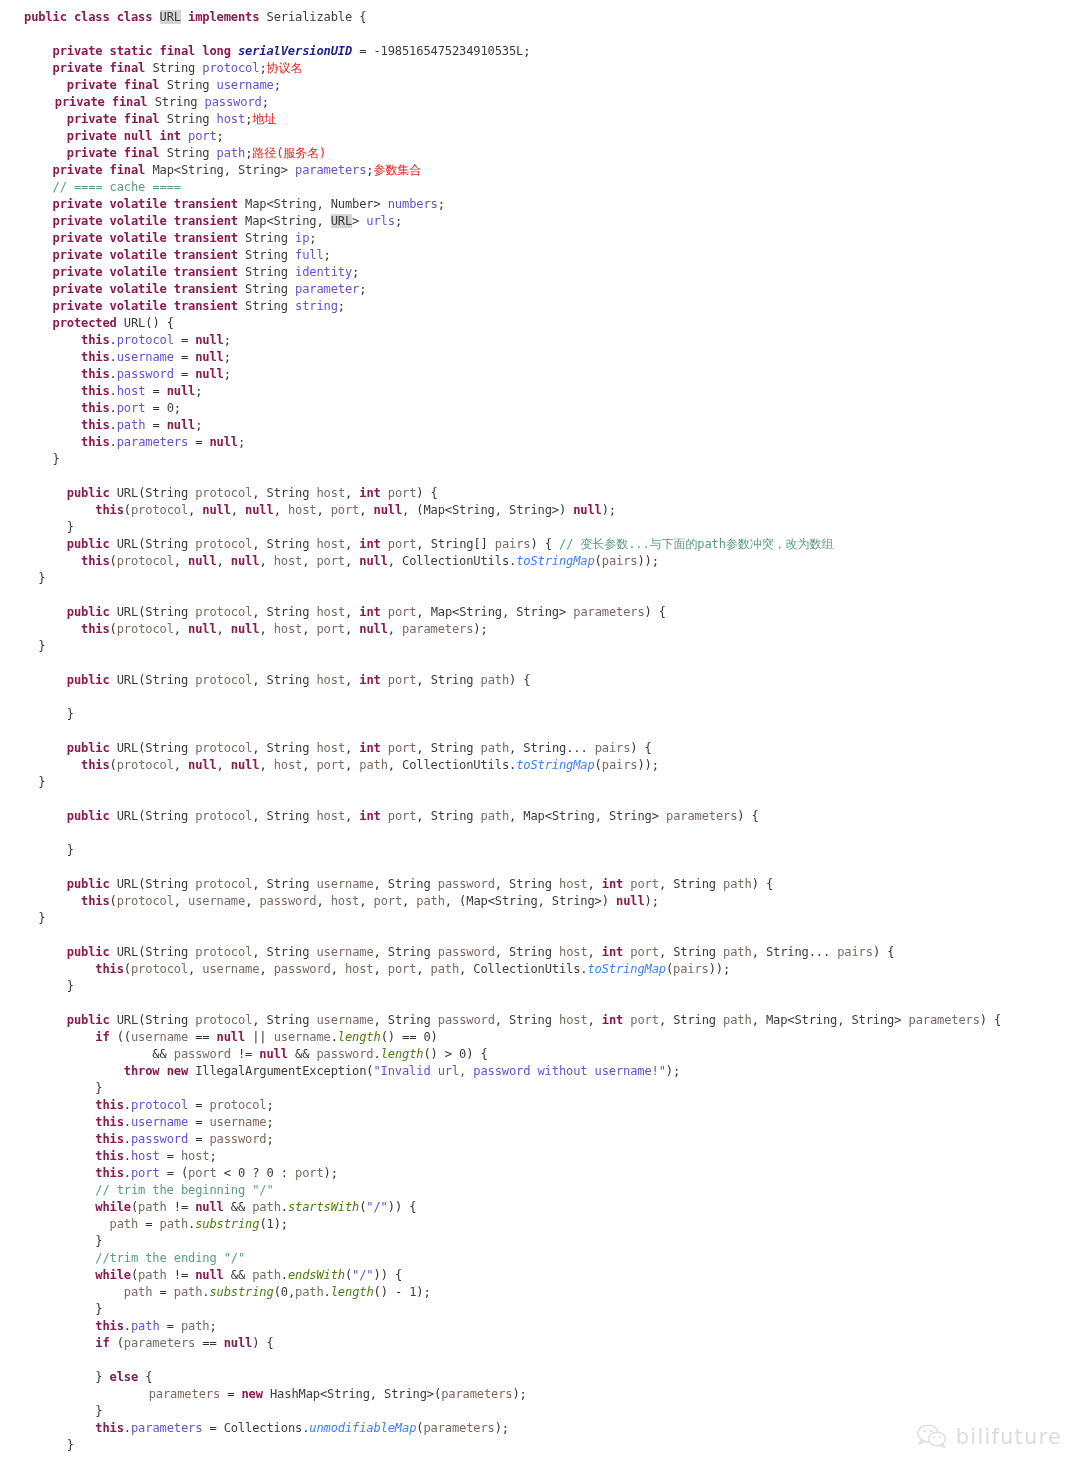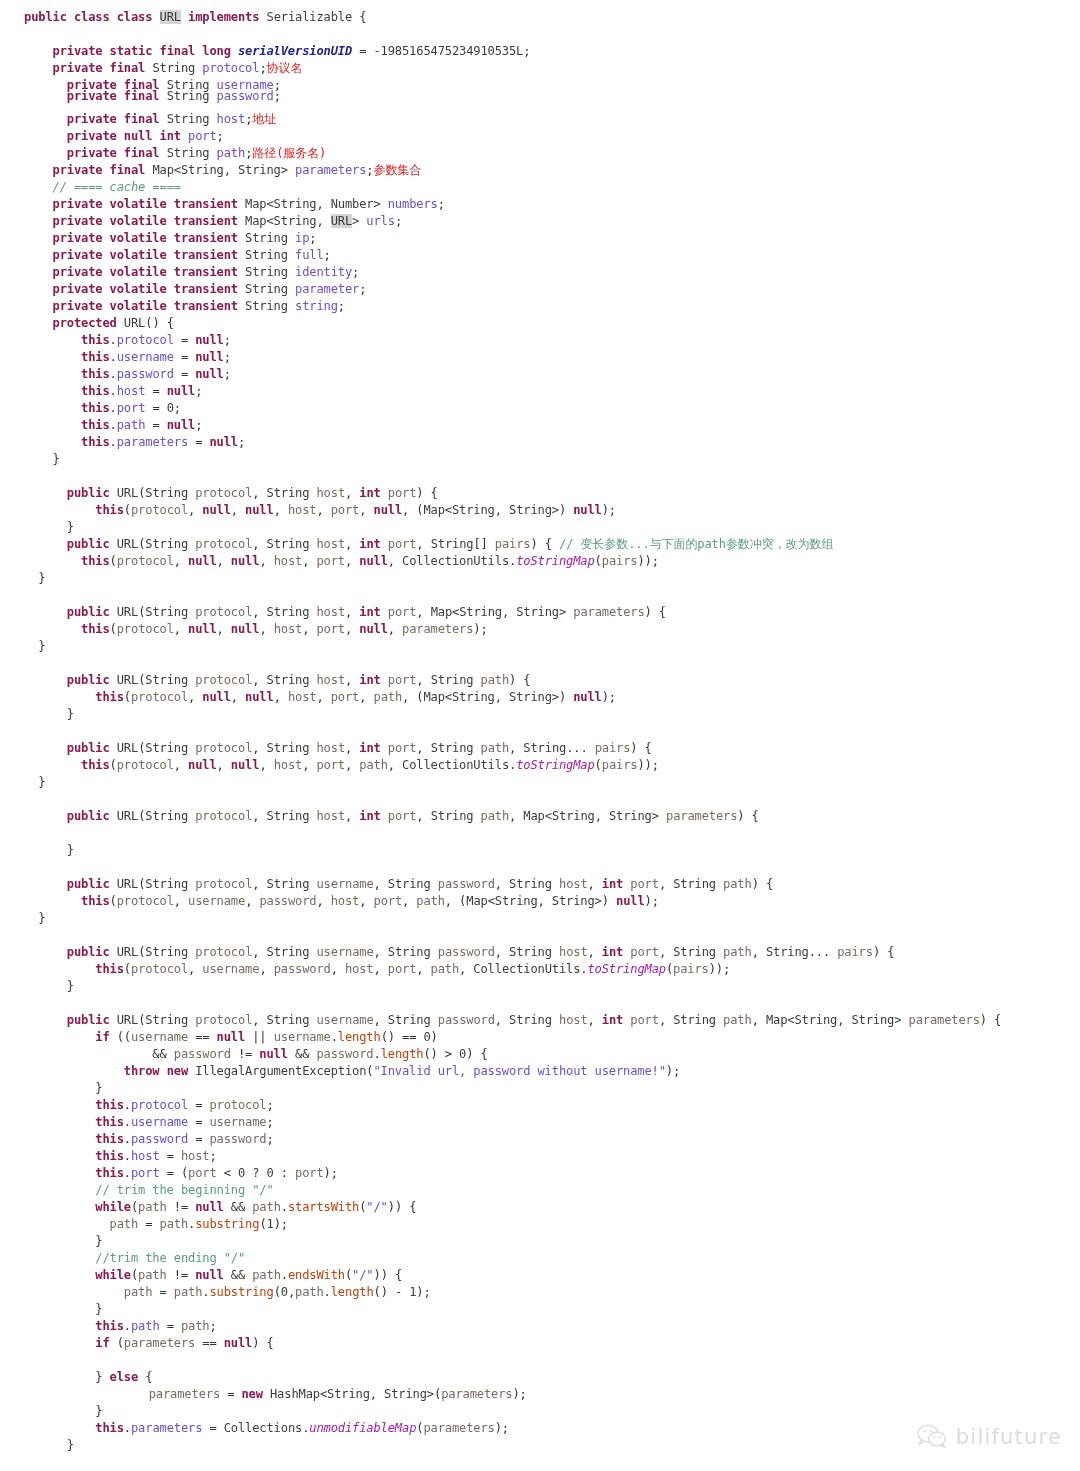--- a/index.html
+++ b/index.html
@@ -34,24 +34,24 @@
   }
   
   .kw   { color: #8b1a4f; font-weight: bold; }   
   .typ  { color: #3c3c3c; }                      
   .fld  { color: #6a4fcf; }                      
   .var  { color: #7a6a62; }                      
   .str  { color: #6a4fcf; }                      
   .num  { color: #3c3c3c; }                      
   .cmt  { color: #5d9b82; }                      
   .cn   { color: #e02020; }                      
-  .mth  { color: #a21caf; font-style: italic; }  
+  .mth  { color: #3b82f6; font-style: italic; }  
   .sid  { color: #1f1f8f; font-weight: bold; font-style: italic; } 
   .hl   { background: #d4d4d4; }                 
-  .pun  { color: #c2410c; }
+  .pun  { color: #4d7c0f; font-style: italic; }
 
   #watermark {
     position: absolute;
     right: 18px;
     bottom: 22px;
     display: flex;
     align-items: center;
     gap: 9px;
     opacity: 0.30;
     user-select: none;
@@ -66,26 +66,26 @@
 </style>
 </head>
 <body>
 
 <div id="code-surface">
     <div class="code-line" style="top: 9px; padding-left: 24px;"><span class="kw">public class class</span> <span class="typ hl">URL</span> <span class="kw">implements</span> <span class="typ">Serializable</span> {</div>
     <div class="code-line" style="top: 26px; padding-left: 24px;"></div>
     <div class="code-line" style="top: 43px; padding-left: 24px;">    <span class="kw">private static final long</span> <span class="sid">serialVersionUID</span> = <span class="num">-1985165475234910535L</span>;</div>
     <div class="code-line" style="top: 60px; padding-left: 24px;">    <span class="kw">private final</span> <span class="typ">String</span> <span class="fld">protocol</span>;<span class="cn">协议名</span></div>
     <div class="code-line" style="top: 77px; padding-left: 24px;">      <span class="kw">private final</span> <span class="typ">String</span> <span class="fld">username</span>;</div>
-    <div class="code-line" style="top: 88px; padding-left: 24px; text-align: center;">      <span class="kw">private final</span> <span class="typ">String</span> <span class="fld">password</span>;</div>
+    <div class="code-line" style="top: 94px; padding-left: 12px; text-align: center;">      <span class="kw">private final</span> <span class="typ">String</span> <span class="fld">password</span>;</div>
     <div class="code-line" style="top: 111px; padding-left: 24px;">      <span class="kw">private final</span> <span class="typ">String</span> <span class="fld">host</span>;<span class="cn">地址</span></div>
     <div class="code-line" style="top: 128px; padding-left: 24px;">      <span class="kw">private null int</span> <span class="fld">port</span>;</div>
     <div class="code-line" style="top: 145px; padding-left: 24px;">      <span class="kw">private final</span> <span class="typ">String</span> <span class="fld">path</span>;<span class="cn">路径(服务名)</span></div>
     <div class="code-line" style="top: 162px; padding-left: 24px;">    <span class="kw">private final</span> <span class="typ">Map&lt;String, String&gt;</span> <span class="fld">parameters</span>;<span class="cn">参数集合</span></div>
-    <div class="code-line" style="top: 179px; padding-left: 24px; font-style: italic;">    <span class="cmt">// ==== cache ====</span></div>
+    <div class="code-line" style="top: 179px; padding-left: 24px;">    <span class="cmt">// ==== cache ====</span></div>
     <div class="code-line" style="top: 213px; padding-left: 24px;">    <span class="kw">private volatile transient</span> <span class="typ">Map&lt;String, <span class="hl">URL</span>&gt;</span> <span class="fld">urls</span>;</div>
     <div class="code-line" style="top: 196px; padding-left: 24px;">    <span class="kw">private volatile transient</span> <span class="typ">Map&lt;String, Number&gt;</span> <span class="fld">numbers</span>;</div>
     <div class="code-line" style="top: 230px; padding-left: 24px;">    <span class="kw">private volatile transient</span> <span class="typ">String</span> <span class="fld">ip</span>;</div>
     <div class="code-line" style="top: 247px; padding-left: 24px;">    <span class="kw">private volatile transient</span> <span class="typ">String</span> <span class="fld">full</span>;</div>
     <div class="code-line" style="top: 264px; padding-left: 24px;">    <span class="kw">private volatile transient</span> <span class="typ">String</span> <span class="fld">identity</span>;</div>
     <div class="code-line" style="top: 281px; padding-left: 24px;">    <span class="kw">private volatile transient</span> <span class="typ">String</span> <span class="fld">parameter</span>;</div>
     <div class="code-line" style="top: 298px; padding-left: 24px;">    <span class="kw">private volatile transient</span> <span class="typ">String</span> <span class="fld">string</span>;</div>
     <div class="code-line" style="top: 315px; padding-left: 24px;">    <span class="kw">protected</span> <span class="typ">URL</span>() {</div>
     <div class="code-line" style="top: 332px; padding-left: 24px;">        <span class="kw">this</span>.<span class="fld">protocol</span> = <span class="kw">null</span>;</div>
     <div class="code-line" style="top: 349px; padding-left: 24px;">        <span class="kw">this</span>.<span class="fld">username</span> = <span class="kw">null</span>;</div>
@@ -101,21 +101,20 @@
     <div class="code-line" style="top: 519px; padding-left: 24px;">      }</div>
     <div class="code-line" style="top: 536px; padding-left: 24px;">      <span class="kw">public</span> <span class="typ">URL</span>(<span class="typ">String</span> <span class="var">protocol</span>, <span class="typ">String</span> <span class="var">host</span>, <span class="kw">int</span> <span class="var">port</span>, <span class="typ">String</span>[] <span class="var">pairs</span>) { <span class="cmt">// 变长参数...与下面的path参数冲突，改为数组</span></div>
     <div class="code-line" style="top: 553px; padding-left: 24px;">        <span class="kw">this</span>(<span class="var">protocol</span>, <span class="kw">null</span>, <span class="kw">null</span>, <span class="var">host</span>, <span class="var">port</span>, <span class="kw">null</span>, <span class="typ">CollectionUtils</span>.<span class="mth">toStringMap</span>(<span class="var">pairs</span>));</div>
     <div class="code-line" style="top: 570px; padding-left: 24px;">  }</div>
     <div class="code-line" style="top: 587px; padding-left: 24px;"></div>
     <div class="code-line" style="top: 604px; padding-left: 24px;">      <span class="kw">public</span> <span class="typ">URL</span>(<span class="typ">String</span> <span class="var">protocol</span>, <span class="typ">String</span> <span class="var">host</span>, <span class="kw">int</span> <span class="var">port</span>, <span class="typ">Map&lt;String, String&gt;</span> <span class="var">parameters</span>) {</div>
     <div class="code-line" style="top: 621px; padding-left: 24px;">        <span class="kw">this</span>(<span class="var">protocol</span>, <span class="kw">null</span>, <span class="kw">null</span>, <span class="var">host</span>, <span class="var">port</span>, <span class="kw">null</span>, <span class="var">parameters</span>);</div>
     <div class="code-line" style="top: 638px; padding-left: 24px;">  }</div>
     <div class="code-line" style="top: 655px; padding-left: 24px;"></div>
     <div class="code-line" style="top: 672px; padding-left: 24px;">      <span class="kw">public</span> <span class="typ">URL</span>(<span class="typ">String</span> <span class="var">protocol</span>, <span class="typ">String</span> <span class="var">host</span>, <span class="kw">int</span> <span class="var">port</span>, <span class="typ">String</span> <span class="var">path</span>) {</div>
-    <div class="code-line" style="top: 689px; padding-left: 24px;">          <span class="kw">this</span>(<span class="var">protocol</span>, <span class="kw">null</span>, <span class="kw">null</span>, <span class="var">host</span>, <span class="var">port</span>, <span class="var">path</span>, (<span class="typ">Map&lt;String, String&gt;</span>) <span class="kw">null</span>);</div>
     <div class="code-line" style="top: 706px; padding-left: 24px;">      }</div>
     <div class="code-line" style="top: 723px; padding-left: 24px;"></div>
     <div class="code-line" style="top: 740px; padding-left: 24px;">      <span class="kw">public</span> <span class="typ">URL</span>(<span class="typ">String</span> <span class="var">protocol</span>, <span class="typ">String</span> <span class="var">host</span>, <span class="kw">int</span> <span class="var">port</span>, <span class="typ">String</span> <span class="var">path</span>, <span class="typ">String</span>... <span class="var">pairs</span>) {</div>
     <div class="code-line" style="top: 757px; padding-left: 24px;">        <span class="kw">this</span>(<span class="var">protocol</span>, <span class="kw">null</span>, <span class="kw">null</span>, <span class="var">host</span>, <span class="var">port</span>, <span class="var">path</span>, <span class="typ">CollectionUtils</span>.<span class="mth">toStringMap</span>(<span class="var">pairs</span>));</div>
     <div class="code-line" style="top: 774px; padding-left: 24px;">  }</div>
     <div class="code-line" style="top: 791px; padding-left: 24px;"></div>
     <div class="code-line" style="top: 808px; padding-left: 24px;">      <span class="kw">public</span> <span class="typ">URL</span>(<span class="typ">String</span> <span class="var">protocol</span>, <span class="typ">String</span> <span class="var">host</span>, <span class="kw">int</span> <span class="var">port</span>, <span class="typ">String</span> <span class="var">path</span>, <span class="typ">Map&lt;String, String&gt;</span> <span class="var">parameters</span>) {</div>
     <div class="code-line" style="top: 842px; padding-left: 24px;">      }</div>
     <div class="code-line" style="top: 859px; padding-left: 24px;"></div>
     <div class="code-line" style="top: 876px; padding-left: 24px;">      <span class="kw">public</span> <span class="typ">URL</span>(<span class="typ">String</span> <span class="var">protocol</span>, <span class="typ">String</span> <span class="var">username</span>, <span class="typ">String</span> <span class="var">password</span>, <span class="typ">String</span> <span class="var">host</span>, <span class="kw">int</span> <span class="var">port</span>, <span class="typ">String</span> <span class="var">path</span>) {</div>

